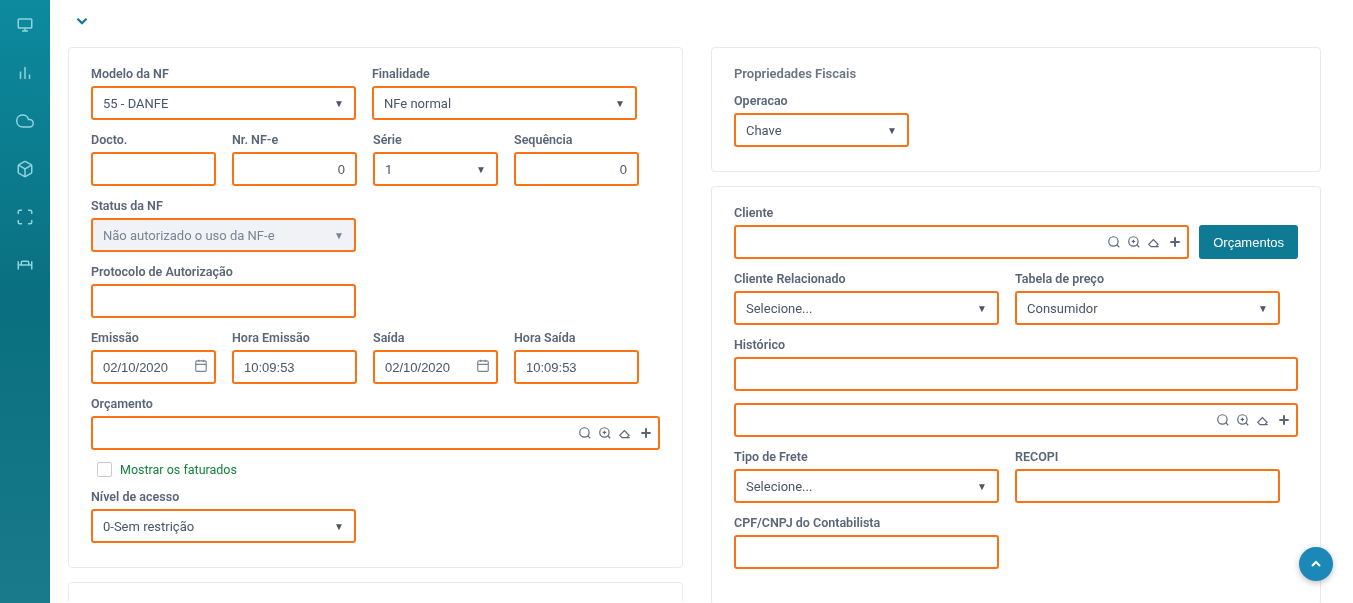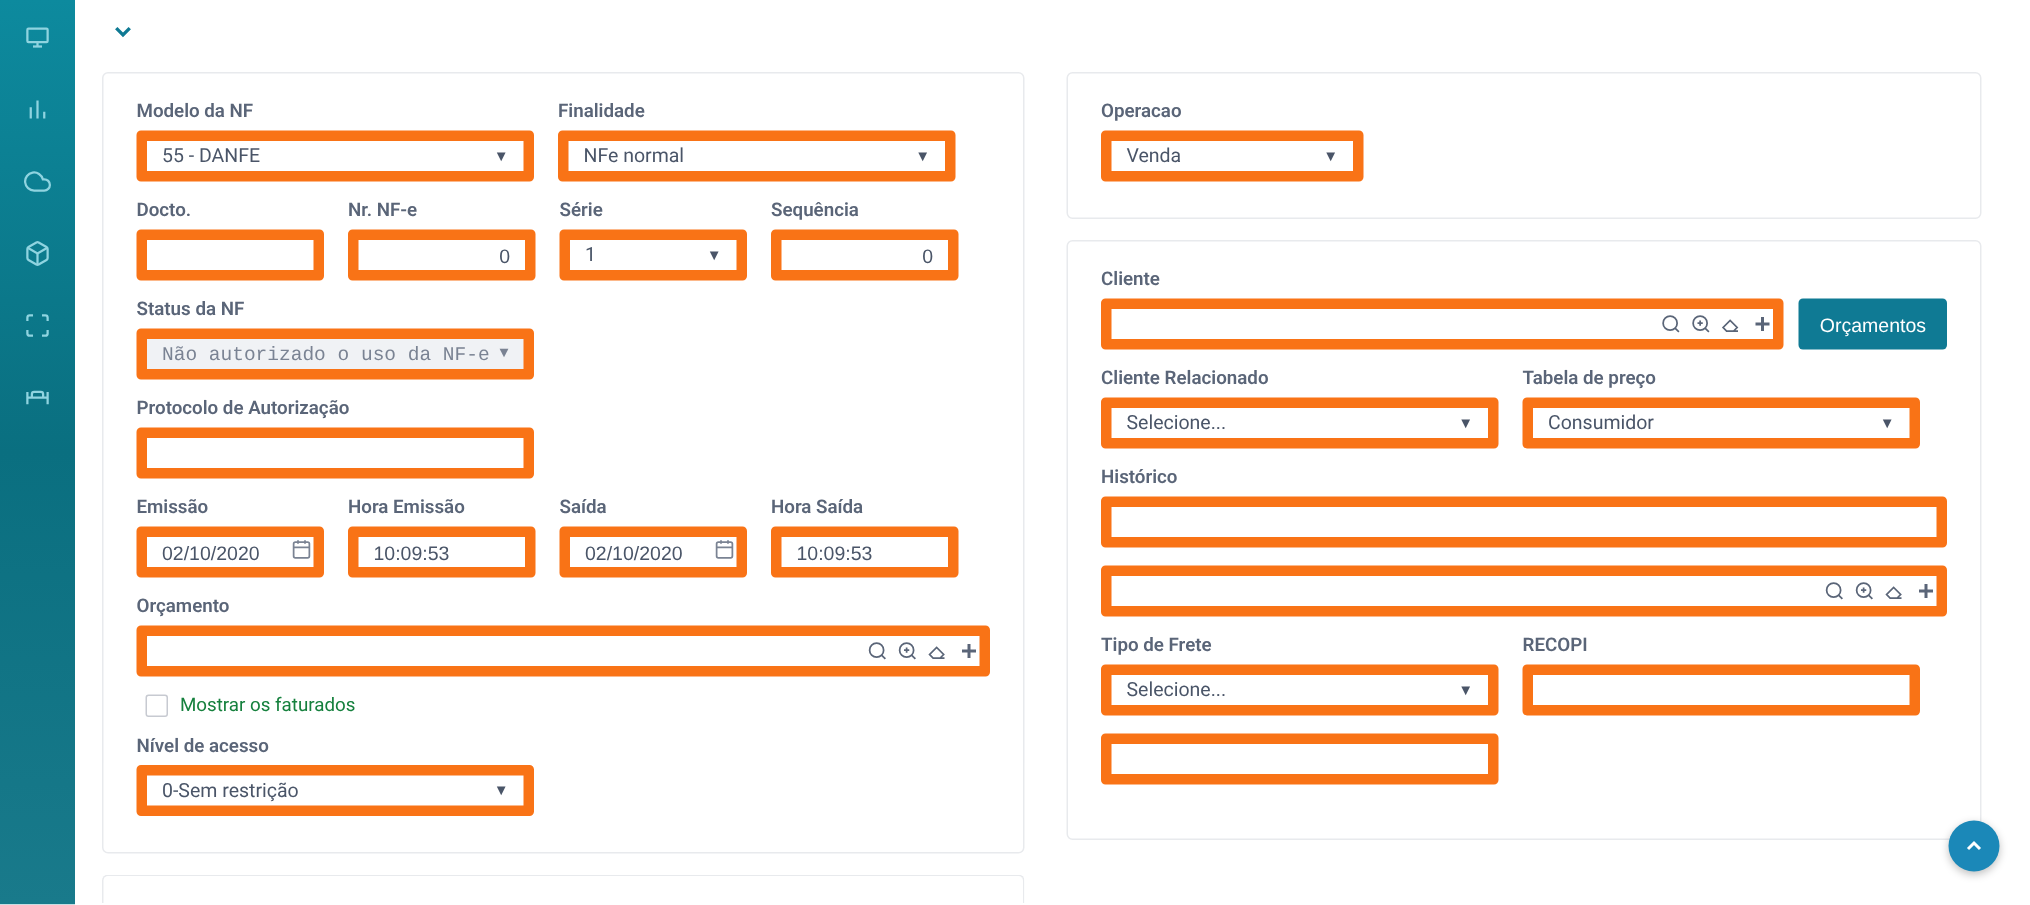--- a/index.html
+++ b/index.html
@@ -12,25 +12,25 @@
 .section-header { display: flex; align-items: center; gap: 10px; margin-bottom: 14px; margin-left: 5px; }
 .section-header .chev { color: #0f7a94; }
 .section-title { font-size: 22px; font-weight: 600; color: #0f7a94; }
 .columns { display: flex; gap: 28px; }
 .panel { border: 1px solid #e8eaed; border-radius: 4px; padding: 18px 22px 24px 22px; }
 .col-left { width: 615px; }
 .col-right { width: 610px; display: flex; flex-direction: column; gap: 14px; }
 .row { display: flex; gap: 16px; margin-bottom: 12px; }
 .field { display: flex; flex-direction: column; gap: 5px; }
 .label { font-size: 12.5px; font-weight: 600; color: #5a6578; }
-.input, .select { height: 34px; border: 7px solid #f97316; border-radius: 3px; padding: 0 10px; font-size: 13px; color: #4a5568; background: #fff; }
+.input, .select { height: 34px; border: 2px solid #f97316; border-radius: 3px; padding: 0 10px; font-size: 13px; color: #4a5568; background: #fff; }
 .input.right { text-align: right; }
 .select { display: flex; align-items: center; justify-content: space-between; cursor: pointer; }
 .select span { color: #4a5568; }
-.select.disabled { background: #f0f2f5; color: #7a8393; font-family: Liberation Mono, monospace; }
+.select.disabled { background: #f0f2f5; color: #7a8393; }
 .select.disabled span { color: #7a8393; }
 .caret { color: #7a8393; font-size: 10px; }
 .date-input { position: relative; }
 .date-input .cal-icon { position: absolute; right: 8px; top: 50%; transform: translateY(-50%); color: #7a8393; }
 .lookup { position: relative; }
 .lookup .icons { position: absolute; right: 6px; top: 50%; transform: translateY(-50%); display: flex; gap: 6px; align-items: center; }
 .lookup .icons span { color: #5a6578; cursor: pointer; display:flex; align-items:center; }
 .chk { display: flex; align-items: center; gap: 8px; font-size: 12.5px; color: #15803d; }
 .chk-box { width: 15px; height: 15px; border: 1px solid #c7cad1; border-radius: 2px; background:#fff; }
 .btn { background: #0f7a94; color: #fff; border: none; border-radius: 3px; height: 34px; padding: 0 14px; font-size: 13px; cursor: pointer; display:flex; align-items:center;text-align:right; }
@@ -230,24 +230,25 @@
           </div>
         </div>
 
         <div class="panel" style="margin-top:14px; padding-bottom:0; border-bottom:none; border-bottom-left-radius:0; border-bottom-right-radius:0;">
           
         </div>
       </div>
 
       <div class="col-right">
         <div class="panel">
+          <div class="subhead">Propriedades Fiscais</div>
           <div class="field" style="width:175px">
             <span class="label">Operacao</span>
             <div class="select">
-                <span>Venda</span>
+                <span>Chave</span>
                 <span class="caret">▼</span>
               </div>
           </div>
         </div>
 
         <div class="panel">
           <div class="field" style="margin-bottom:12px">
             <span class="label">Cliente</span>
             <div class="cliente-row">
               <div class="lookup" style="flex:1"><input class="input" style="width: 100%;">
@@ -350,20 +351,21 @@
                 </div>
             </div>
             <div class="field" style="width:265px">
               <span class="label">RECOPI</span>
               <input class="input" style="">
             </div>
           </div>
 
           <div class="row">
             <div class="field" style="width:265px">
+              <span class="label">CPF/CNPJ do Contabilista</span>
               <input class="input" style="">
             </div>
           </div>
 
         </div>
       </div>
     </div>
 
     <div class="fab">
       <svg width="16" height="16" viewBox="0 0 24 24" fill="none" stroke="currentColor" stroke-width="3">

